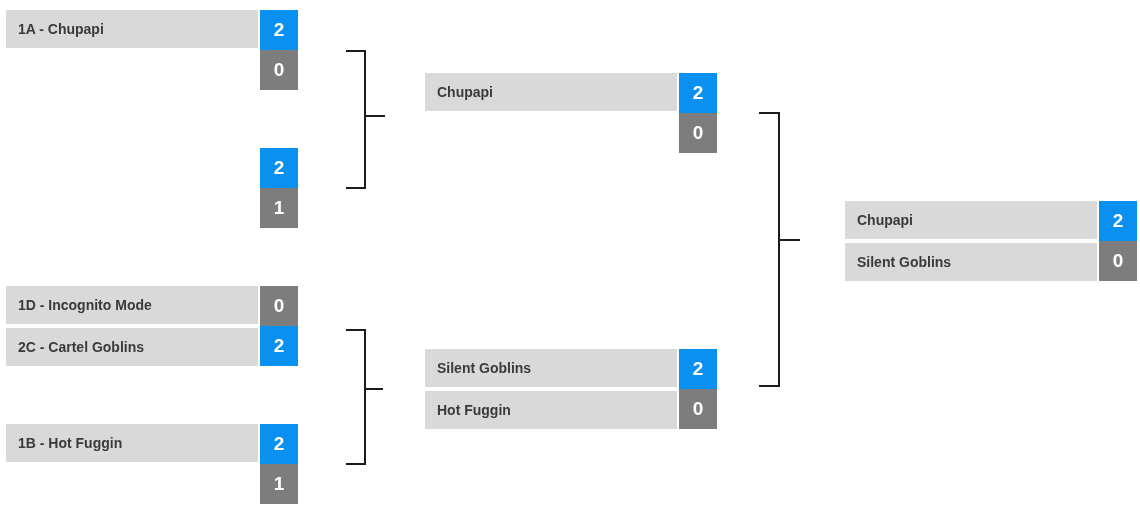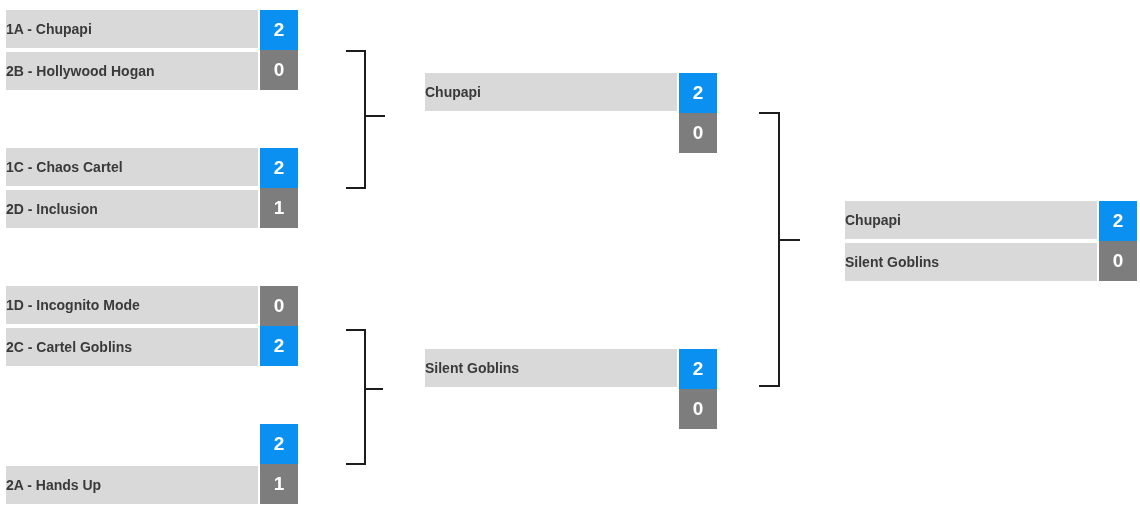--- a/index.html
+++ b/index.html
@@ -21,20 +21,21 @@
     height: 80px;
   }
   .team-row {
     position: absolute;
     left: 0;
     width: 252px;
     height: 38px;
     background: #d9d9d9;
     display: flex;
     align-items: center;
+    padding-left: 12px;
     box-sizing: border-box;
   }
   .team-row.t1 { top: 0; }
   .team-row.t2 { top: 42px; }
   .team-label {
     font-size: 14px;
     font-weight: bold;
     color: #3a3a3a;
     white-space: nowrap;
   }
@@ -75,68 +76,62 @@
 </style>
 </head>
 <body>
 
 <div class="stage">
 
   <div class="match" style="left:6px; top:10px;">
     <div class="team-row t1">
       <span class="team-label">1A - Chupapi</span>
     </div>
-    <div class="team-row t2">
-      <span class="team-label">2B - Hollywood Hogan</span>
-    </div>
     <div class="score s1 win">2</div>
     <div class="score s2 loss">0</div>
   </div>
 
   <div class="match" style="left:6px; top:148px;">
-    <div class="team-row t1">
-      <span class="team-label">1C - Chaos Cartel</span>
-    </div>
-    <div class="team-row t2">
-      <span class="team-label">2D - Inclusion</span>
-    </div>
     <div class="score s1 win">2</div>
     <div class="score s2 loss">1</div>
   </div>
 
   <div class="match" style="left:6px; top:286px;">
     <div class="team-row t1">
       <span class="team-label">1D - Incognito Mode</span>
     </div>
     <div class="team-row t2">
       <span class="team-label">2C - Cartel Goblins</span>
     </div>
     <div class="score s1 loss">0</div>
     <div class="score s2 win">2</div>
   </div>
 
   <div class="match" style="left:6px; top:424px;">
-    <div class="team-row t2">
-      <span class="team-label">2A - Hands Up</span>
+    <div class="team-row t1">
+      <span class="team-label">1B - Hot Fuggin</span>
     </div>
     <div class="score s1 win">2</div>
     <div class="score s2 loss">1</div>
   </div>
 
   <div class="match" style="left:425px; top:73px;">
     <div class="team-row t1">
       <span class="team-label">Chupapi</span>
     </div>
     <div class="score s1 win">2</div>
     <div class="score s2 loss">0</div>
   </div>
 
   <div class="match" style="left:425px; top:349px;">
     <div class="team-row t1">
       <span class="team-label">Silent Goblins</span>
+    </div>
+    <div class="team-row t2">
+      <span class="team-label">Hot Fuggin</span>
     </div>
     <div class="score s1 win">2</div>
     <div class="score s2 loss">0</div>
   </div>
 
   <div class="match" style="left:845px; top:201px;">
     <div class="team-row t1">
       <span class="team-label">Chupapi</span>
     </div>
     <div class="team-row t2">

